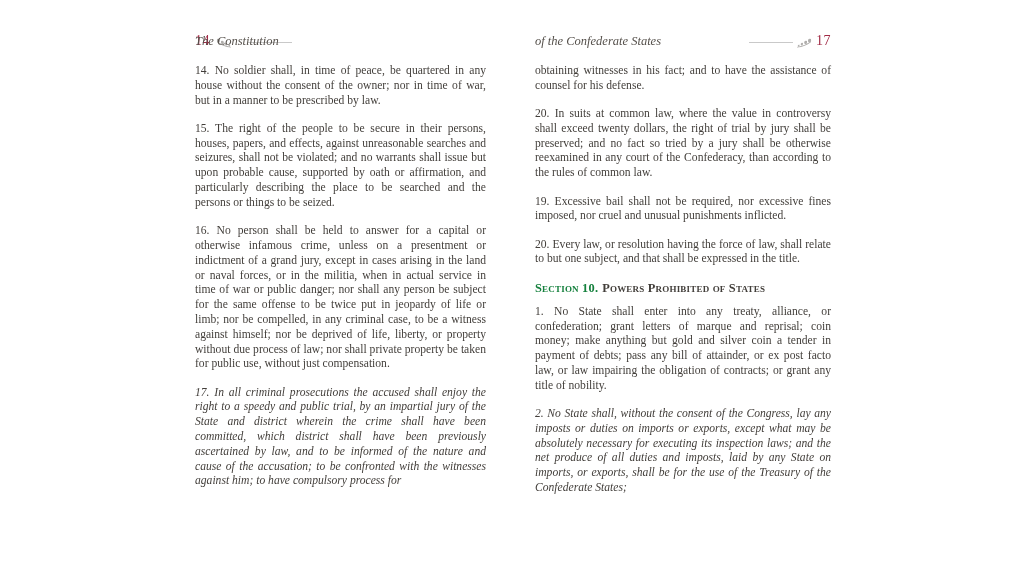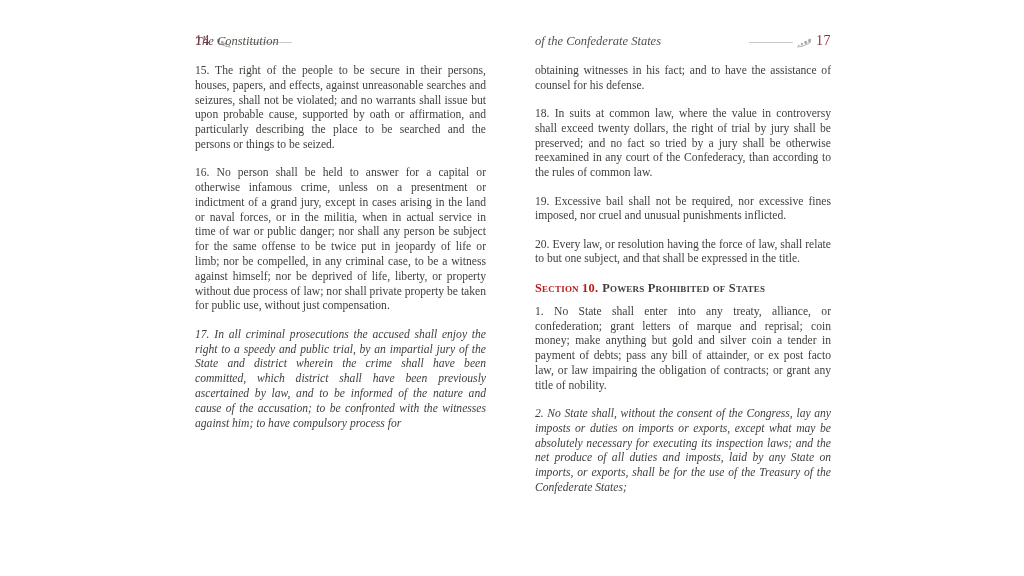--- a/index.html
+++ b/index.html
@@ -76,21 +76,21 @@
   .body-text p:last-child { margin-bottom: 0; font-style: italic; }
 
   .section-heading {
     margin: 0 0 9px 0;
     font-variant: small-caps;
     font-size: 12.4px;
     line-height: 15px;
     color: #423e3a;
     letter-spacing: 0.2px;
   }
-  .section-heading .section-number { color: #b91c1c; }
+  .section-heading .section-number { color: #15803d; }
   .section-heading .section-title  { margin-left: 4px; }
 </style>
 </head>
 <body>
 
 <div class="spread">
 
   <div class="page page-left">
     <div class="page-header">
       <span class="pagenum pagenum-left">14</span>
@@ -100,20 +100,21 @@
           <path d="M5 3 Q7 2.2 7.8 4 Q8.2 5.8 6.5 6.2 Q4.8 6.2 5 3 Z"></path>
           <path d="M9 5 Q10.6 4.4 11.2 5.8 Q11.6 7.2 10.2 7.6 Q8.8 7.6 9 5 Z"></path>
           <path d="M12.5 6.8 Q13.7 6.4 14.2 7.4 Q14.5 8.5 13.4 8.8 Q12.2 8.8 12.5 6.8 Z"></path>
           <path d="M1.5 3.5 Q7 7.5 15 9 L15 9.6 Q6.5 8.5 1.2 4.2 Z"></path>
         </g>
       </svg>
       <span class="header-rule rule-left"></span>
       <span class="running-title">The Constitution</span>
     </div>
     <div class="body-text">
+      <p>14. No soldier shall, in time of peace, be quartered in any house without the consent of the owner; nor in time of war, but in a manner to be prescribed by law.</p>
       <p>15. The right of the people to be secure in their persons, houses, papers, and effects, against unreasonable searches and seizures, shall not be violated; and no warrants shall issue but upon probable cause, supported by oath or affirmation, and particularly describing the place to be searched and the persons or things to be seized.</p>
       <p>16. No person shall be held to answer for a capital or otherwise infamous crime, unless on a presentment or indictment of a grand jury, except in cases arising in the land or naval forces, or in the militia, when in actual service in time of war or public danger; nor shall any person be subject for the same offense to be twice put in jeopardy of life or limb; nor be compelled, in any criminal case, to be a witness against himself; nor be deprived of life, liberty, or property without due process of law; nor shall private property be taken for public use, without just compensation.</p>
       <p>17. In all criminal prosecutions the accused shall enjoy the right to a speedy and public trial, by an impartial jury of the State and district wherein the crime shall have been committed, which district shall have been previously ascertained by law, and to be informed of the nature and cause of the accusation; to be confronted with the witnesses against him; to have compulsory process for</p>
     </div>
   </div>
 
   <div class="page page-right">
     <div class="page-header">
       <span class="running-title">of the Confederate States</span>
       <span class="header-rule rule-right"></span>
@@ -123,21 +124,21 @@
           <path d="M5 3 Q7 2.2 7.8 4 Q8.2 5.8 6.5 6.2 Q4.8 6.2 5 3 Z"></path>
           <path d="M9 5 Q10.6 4.4 11.2 5.8 Q11.6 7.2 10.2 7.6 Q8.8 7.6 9 5 Z"></path>
           <path d="M12.5 6.8 Q13.7 6.4 14.2 7.4 Q14.5 8.5 13.4 8.8 Q12.2 8.8 12.5 6.8 Z"></path>
           <path d="M1.5 3.5 Q7 7.5 15 9 L15 9.6 Q6.5 8.5 1.2 4.2 Z"></path>
         </g>
       </svg>
       <span class="pagenum pagenum-right">17</span>
     </div>
     <div class="body-text">
       <p>obtaining witnesses in his fact; and to have the assistance of counsel for his defense.</p>
-      <p>18. In suits at common law, where the value in controversy shall exceed twenty dollars, the right of trial by jury shall be preserved; and no fact so tried by a jury shall be otherwise reexamined in any court of the Confederacy, than according to the rules of common law.</p>
+      <p>20. In suits at common law, where the value in controversy shall exceed twenty dollars, the right of trial by jury shall be preserved; and no fact so tried by a jury shall be otherwise reexamined in any court of the Confederacy, than according to the rules of common law.</p>
       <p>19. Excessive bail shall not be required, nor excessive fines imposed, nor cruel and unusual punishments inflicted.</p>
       <p>20. Every law, or resolution having the force of law, shall relate to but one subject, and that shall be expressed in the title.</p>
       <h3 class="section-heading"><span class="section-number">Section 10.</span><span class="section-title">Powers Prohibited of States</span></h3>
       <p>1. No State shall enter into any treaty, alliance, or confederation; grant letters of marque and reprisal; coin money; make anything but gold and silver coin a tender in payment of debts; pass any bill of attainder, or ex post facto law, or law impairing the obligation of contracts; or grant any title of nobility.</p>
       <p>2. No State shall, without the consent of the Congress, lay any imposts or duties on imports or exports, except what may be absolutely necessary for executing its inspection laws; and the net produce of all duties and imposts, laid by any State on imports, or exports, shall be for the use of the Treasury of the Confederate States;</p>
     </div>
   </div>
 
 </div>
 

